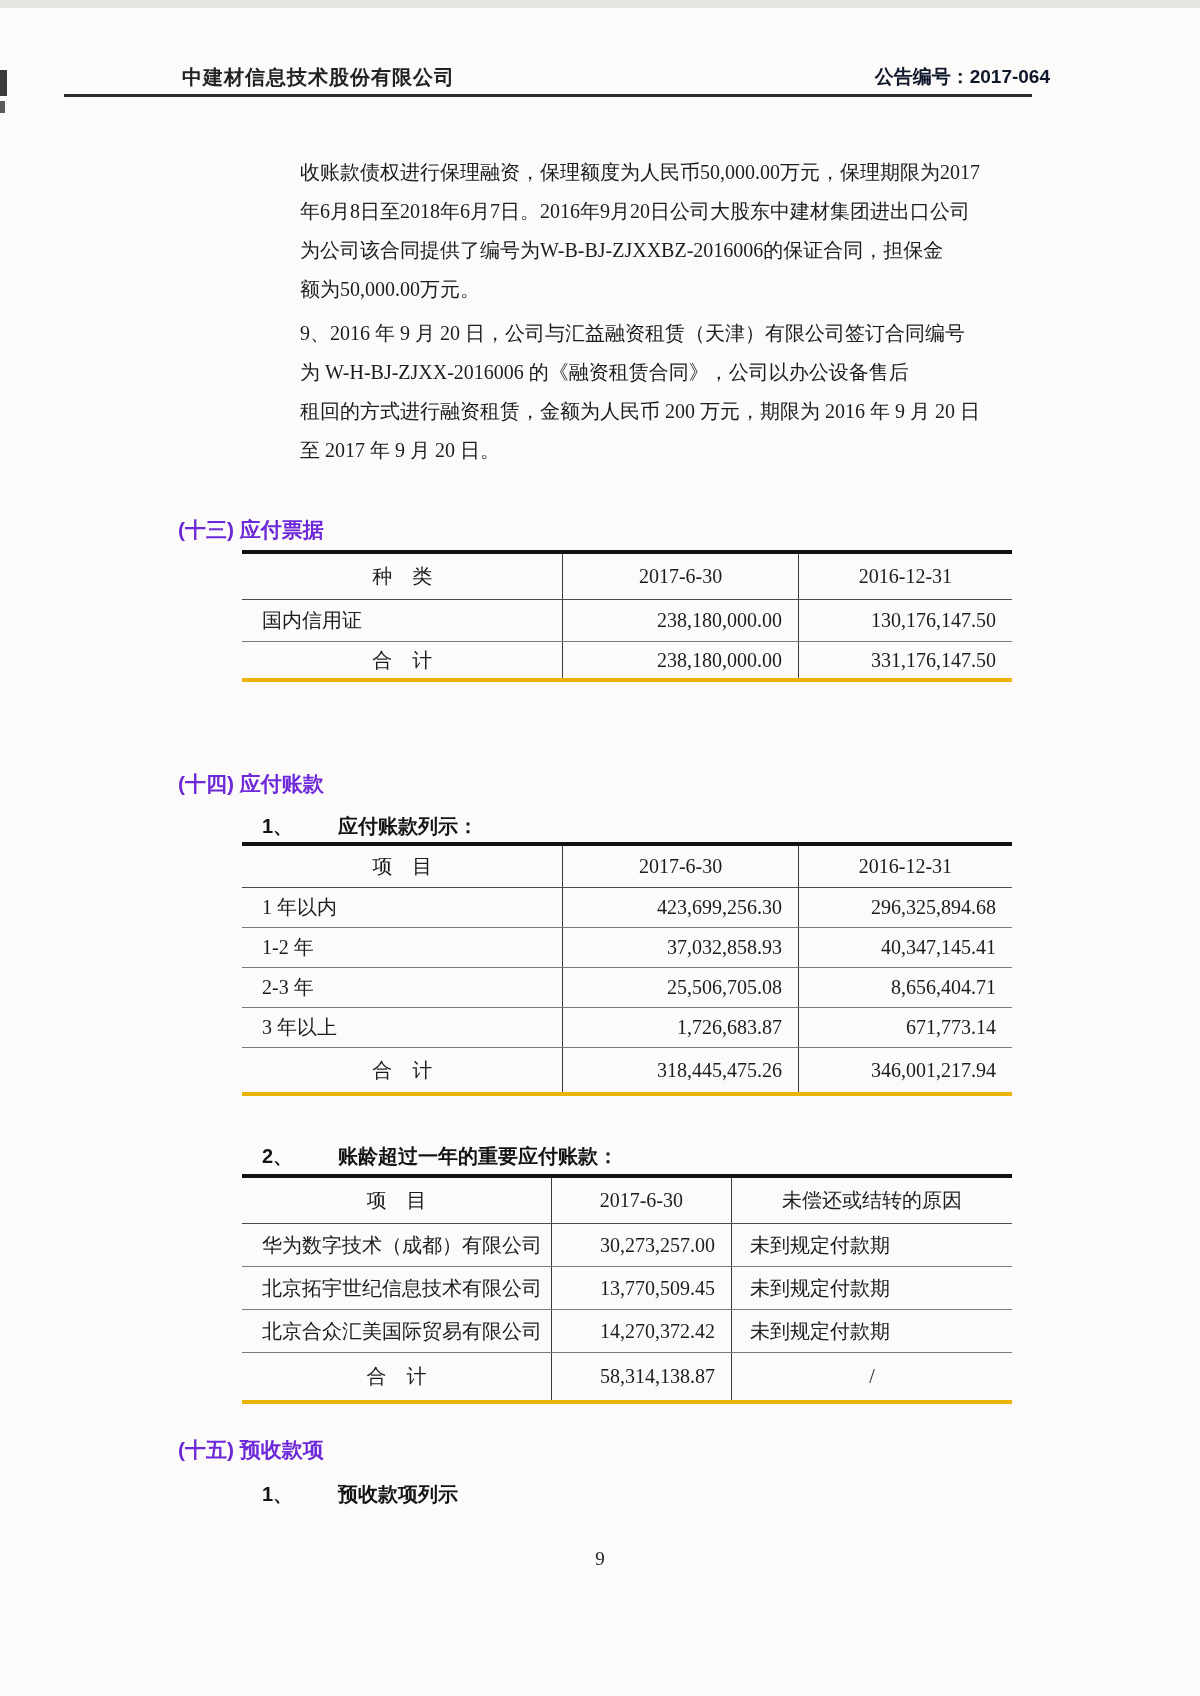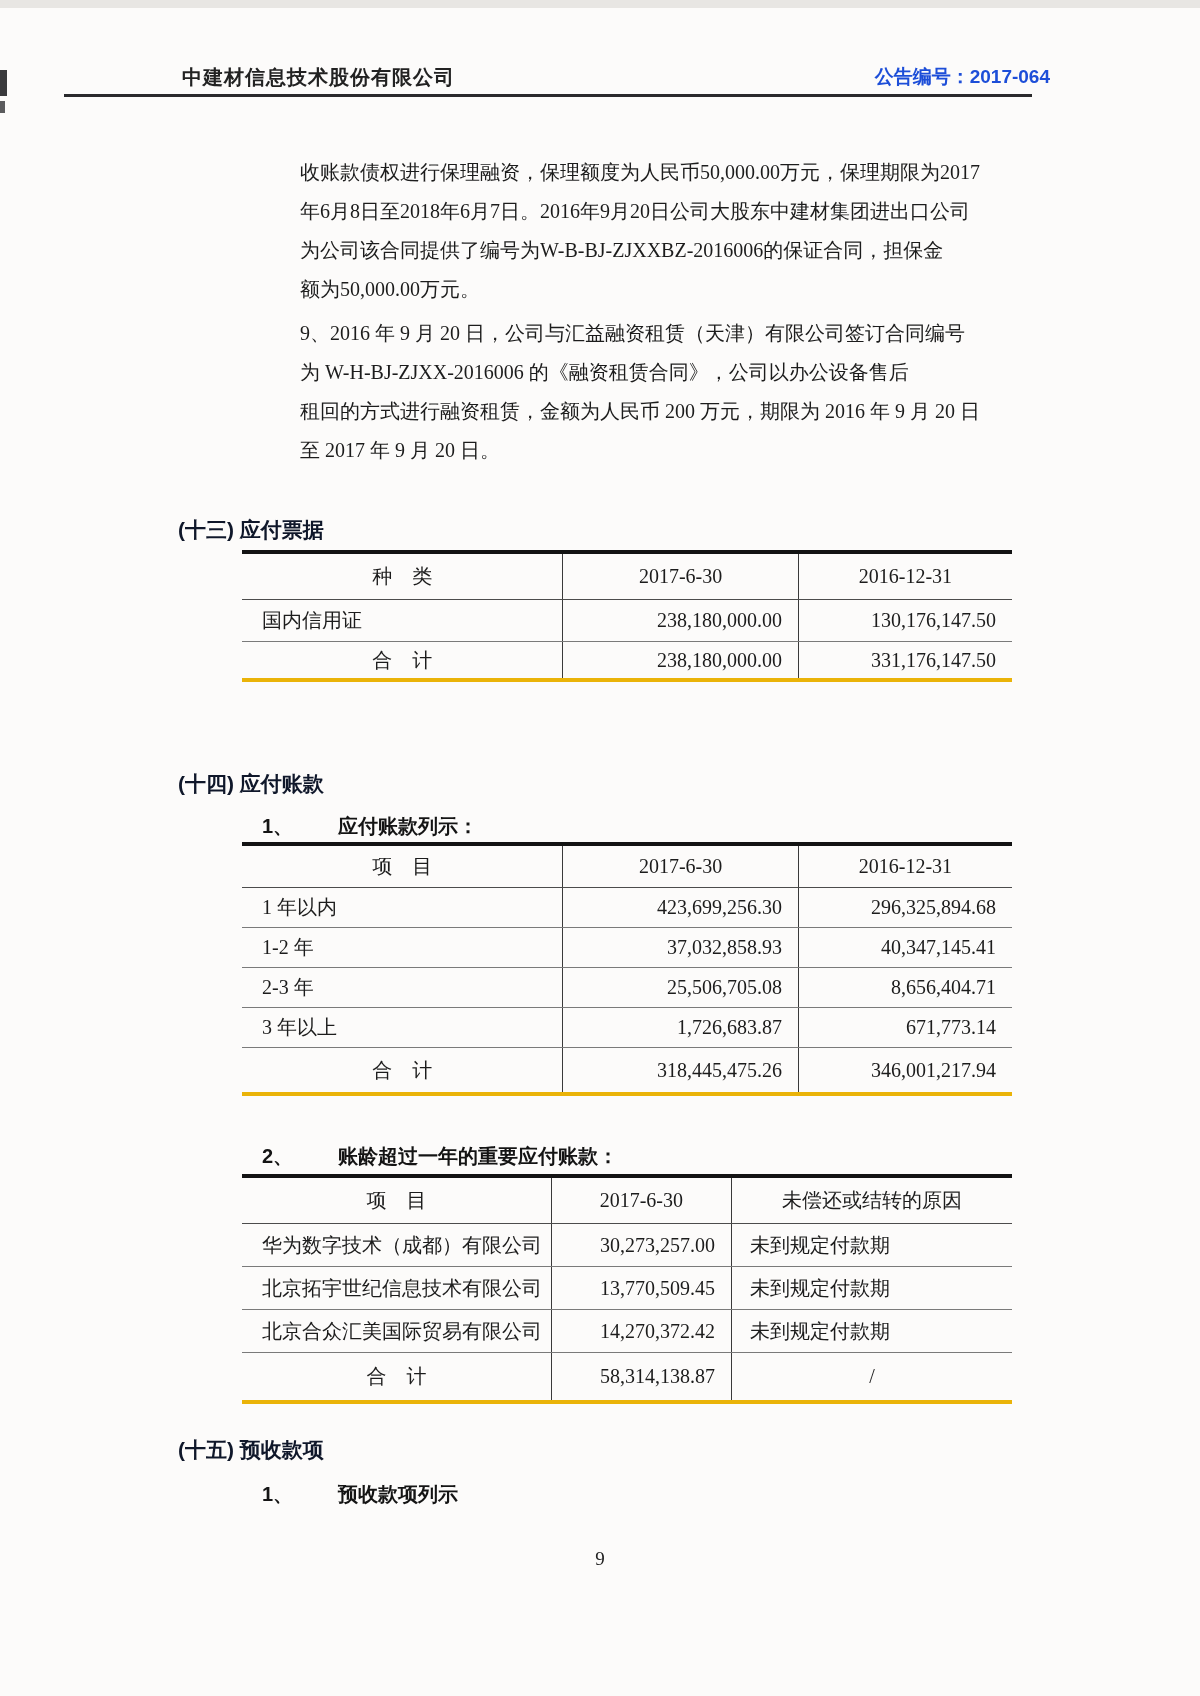--- a/index.html
+++ b/index.html
@@ -19,35 +19,35 @@
 
   
   .hdr-left{
     position:absolute;left:182px;top:64px;
     font-family:"Liberation Sans","DejaVu Sans",sans-serif;
     font-weight:bold;font-size:20px;letter-spacing:1px;color:#222;
   }
   .hdr-right{
     position:absolute;right:150px;top:64px;
     font-family:"Liberation Sans","DejaVu Sans",sans-serif;
-    font-weight:bold;font-size:19px;color:#1d4ed8;
+    font-weight:bold;font-size:19px;color:#0f172a;
   }
   .hdr-rule{position:absolute;left:64px;top:94px;width:968px;height:3px;background:#2a2a2c;}
 
   
   .para{position:absolute;left:300px;width:692px;font-size:20px;}
   .para .ln{height:39px;line-height:39px;white-space:nowrap;}
   .para1{top:153px;}
   .para2{top:314px;}
 
   
   .sec-heading{
     position:absolute;left:178px;
     font-family:"Liberation Sans","DejaVu Sans",sans-serif;
-    font-weight:bold;font-size:21px;color:#0f172a;white-space:nowrap;
+    font-weight:bold;font-size:21px;color:#6d28d9;white-space:nowrap;
   }
   .sub-heading{
     position:absolute;left:262px;
     font-family:"Liberation Sans","DejaVu Sans",sans-serif;
     font-weight:bold;font-size:20px;color:#141414;white-space:nowrap;display:flex;
   }
   .sub-heading .num{display:inline-block;width:60px;}
 
   
   .tbl{

